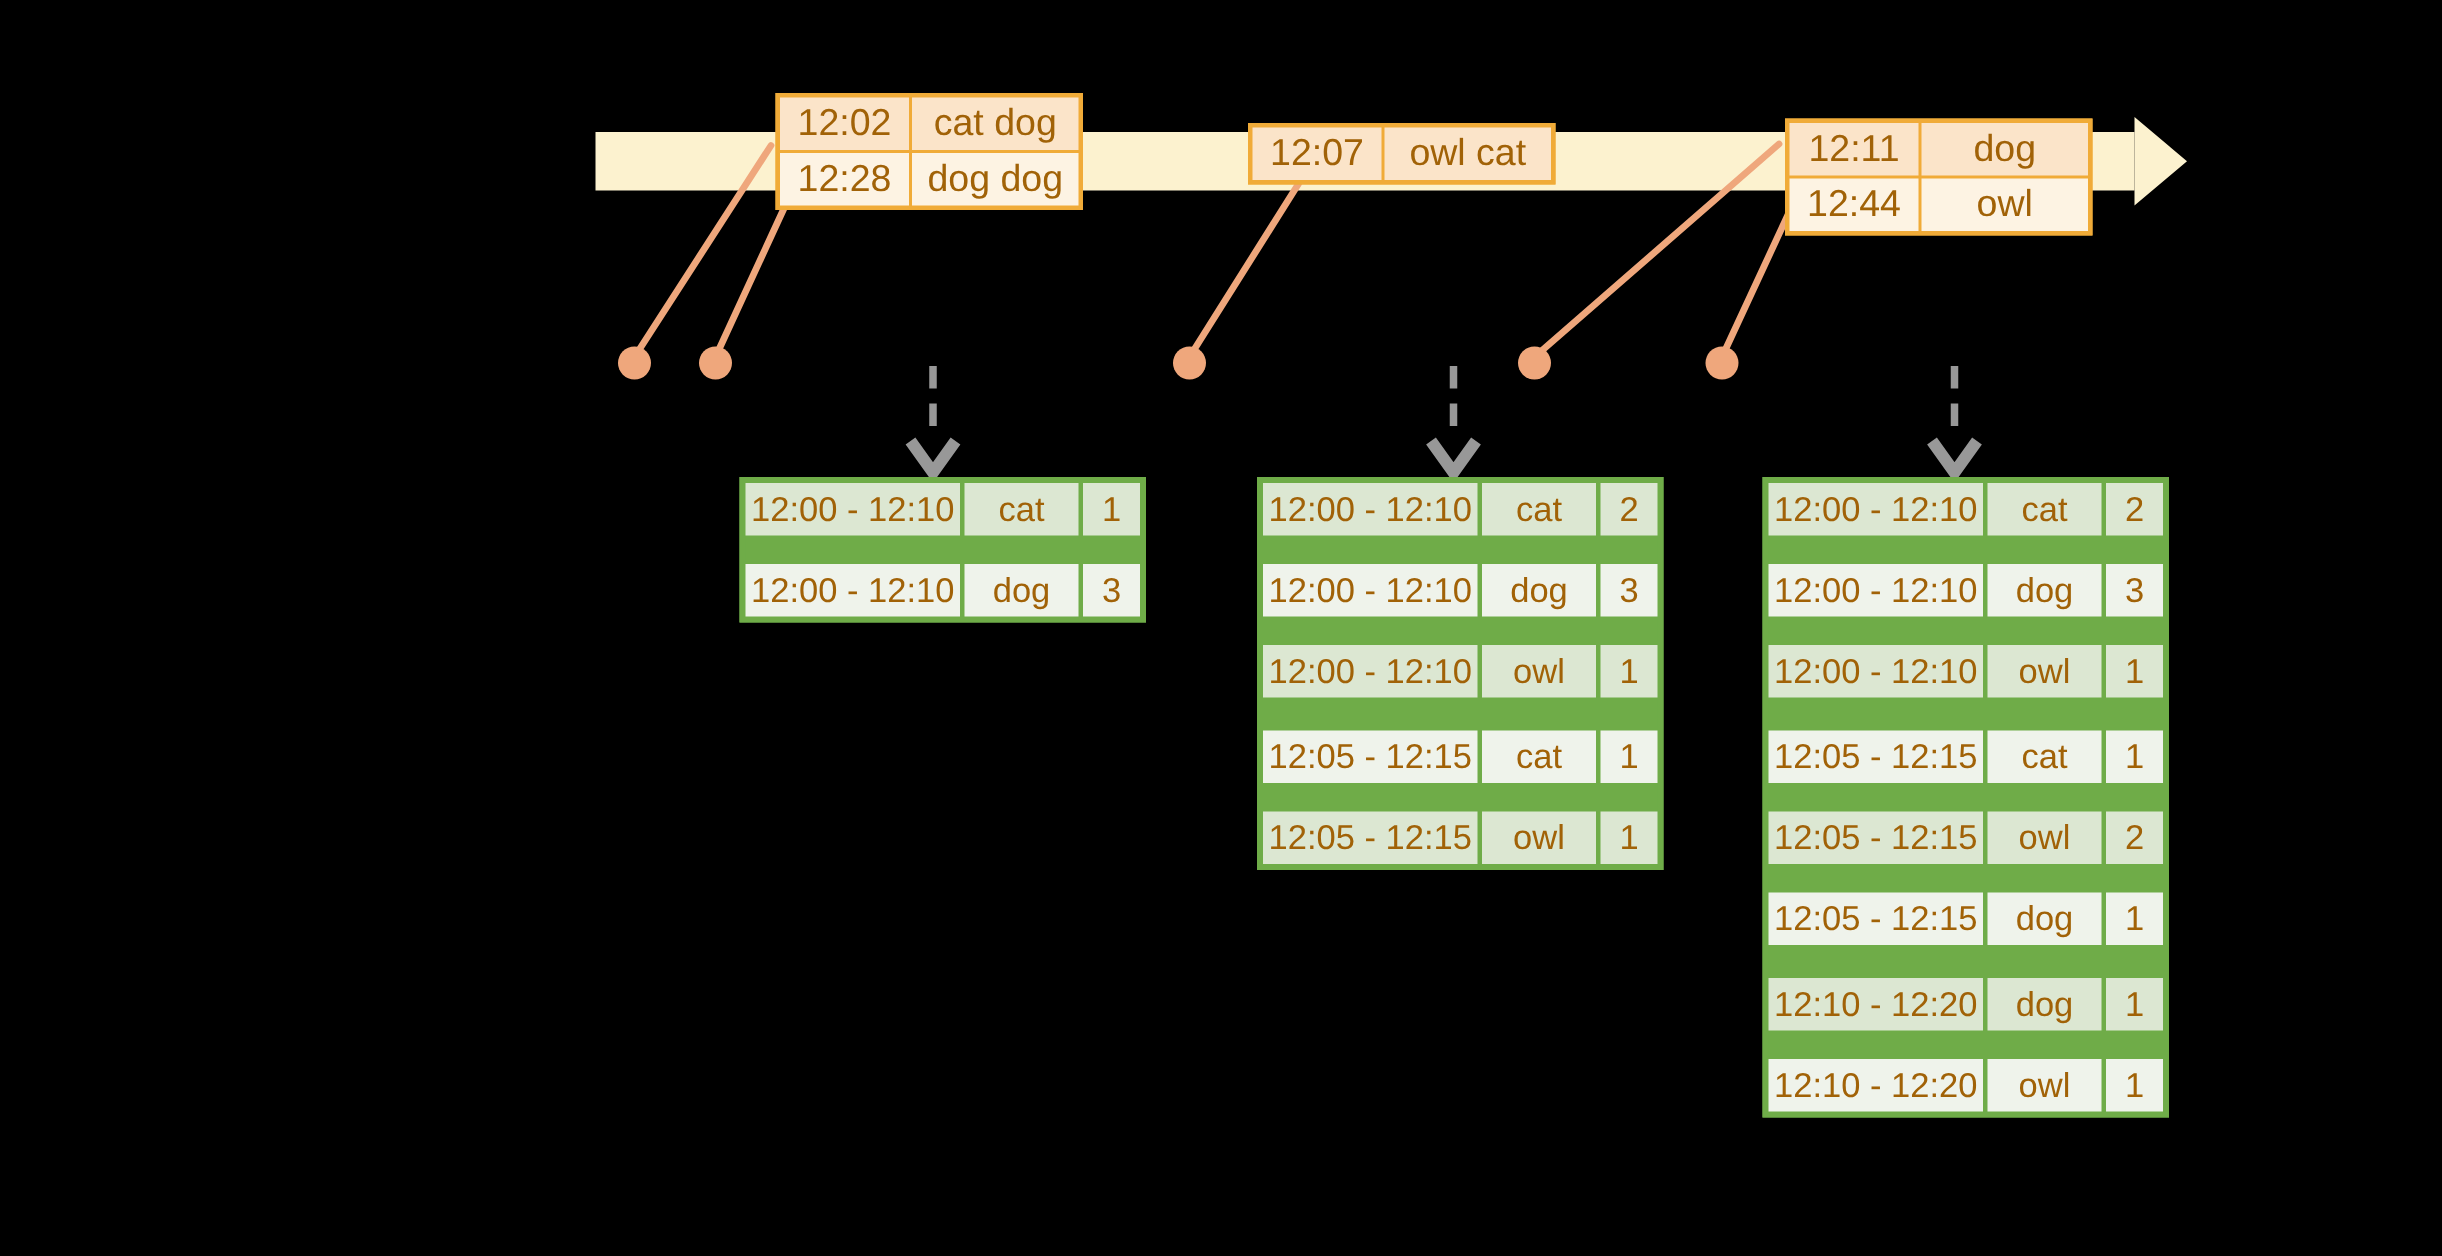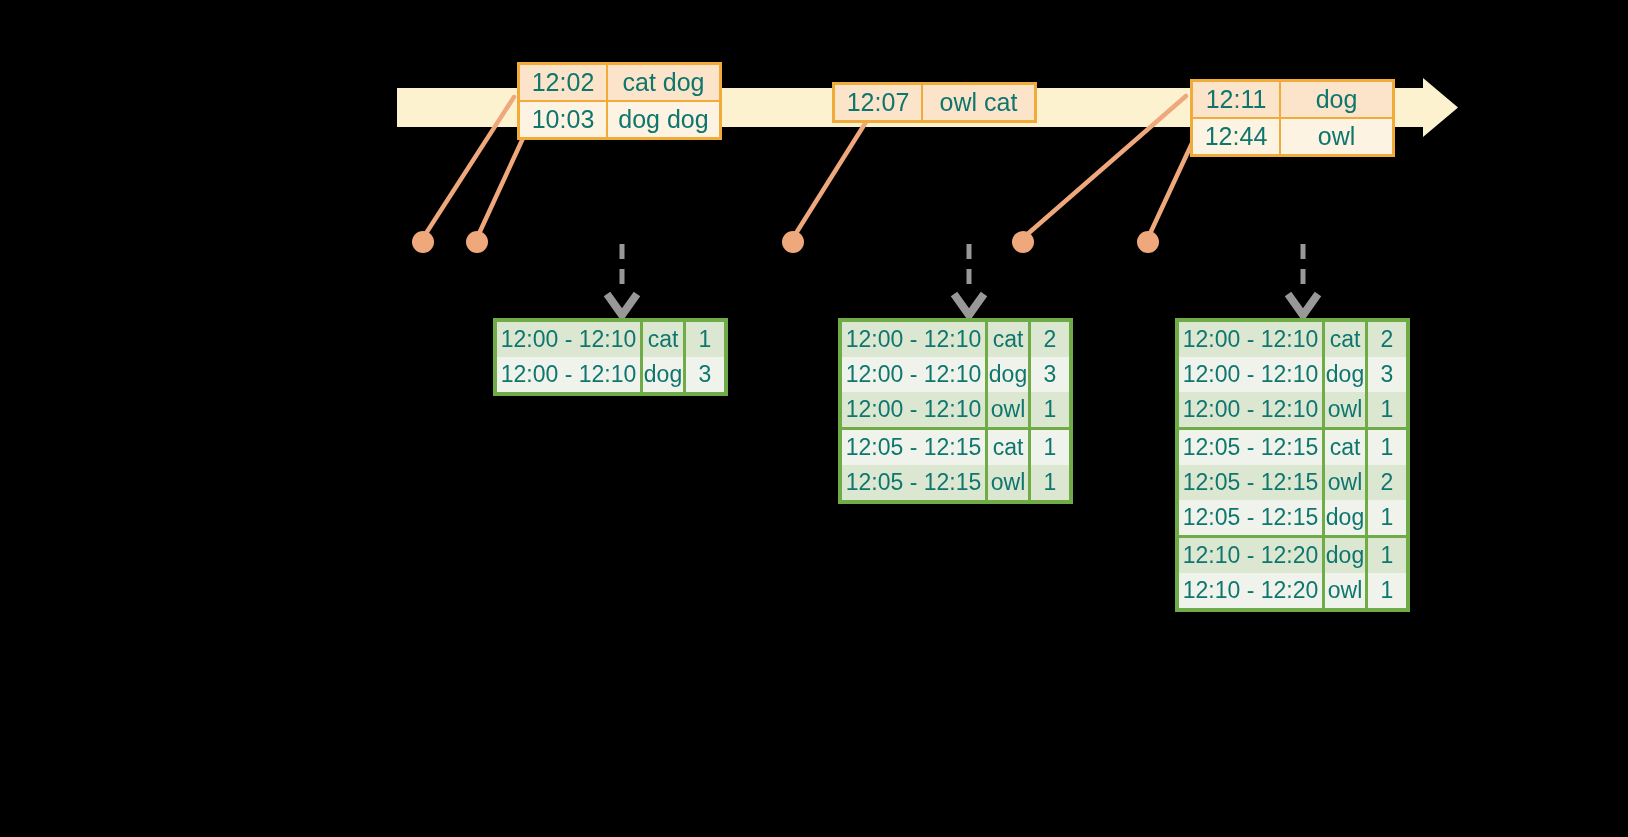--- a/index.html
+++ b/index.html
@@ -1,45 +1,45 @@
 <!DOCTYPE html>
 <html><head>
 <meta charset="utf-8">
 <style>
   html,body{margin:0;padding:0;background:#000;}
   #canvas{
     position:relative;width:1628px;height:837px;background:#000;overflow:hidden;
-    font-family:"Liberation Sans","DejaVu Sans",sans-serif;color:#0f766e;
+    font-family:"Liberation Sans","DejaVu Sans",sans-serif;color:#a16207;
   }
   #overlay{position:absolute;left:0;top:0;}
 
   
   .event-box{
     position:absolute;display:flex;flex-direction:column;gap:2px;
     background:#f0ab38;border:3px solid #f0ab38;box-sizing:border-box;
   }
   .erow{display:flex;gap:2px;}
   .ecell{display:flex;align-items:center;justify-content:center;
          height:35px;font-size:25px;}
   .etime{width:86px;}
   .ewords{width:111px;}
   .erow.dark  .ecell{background:#fbe4c9;}
   .erow.light .ecell{background:#fdf3e3;}
 
   
   .result-table{
-    position:absolute;display:flex;flex-direction:column;gap:0;
+    position:absolute;display:flex;flex-direction:column;gap:19px;
     background:#6fac48;border:4px solid #6fac48;box-sizing:border-box;
   }
   .trow{display:flex;gap:3px;}
   .trow.group-start{margin-top:3px;}
   .tcell{display:flex;align-items:center;justify-content:center;
          height:35px;font-size:23px;}
   .tc-window{width:143px;}
-  .tc-word{width:40px;}
+  .tc-word{width:76px;}
   .tc-count{width:38px;}
   .trow:nth-child(odd)  .tcell{background:#dce7d2;}
   .trow:nth-child(even) .tcell{background:#eff3eb;}
 </style>
 </head>
 <body>
 
 <div id="canvas">
 
   <svg id="overlay" width="1628" height="837" viewBox="0 0 1628 837">
@@ -72,21 +72,21 @@
       <path d="M1288,294 L1303,315 L1318,294" stroke-width="8"></path>
     </g>
   </svg>
 
   <div class="event-box" style="left:517px;top:62px;">
     <div class="erow dark">
       <div class="ecell etime">12:02</div>
       <div class="ecell ewords">cat dog</div>
     </div>
     <div class="erow light">
-      <div class="ecell etime">10:03</div>
+      <div class="ecell etime">12:28</div>
       <div class="ecell ewords">dog dog</div>
     </div>
   </div>
 
   <div class="event-box" style="left:832px;top:82px;">
     <div class="erow dark">
       <div class="ecell etime">12:07</div>
       <div class="ecell ewords">owl cat</div>
     </div>
   </div>

